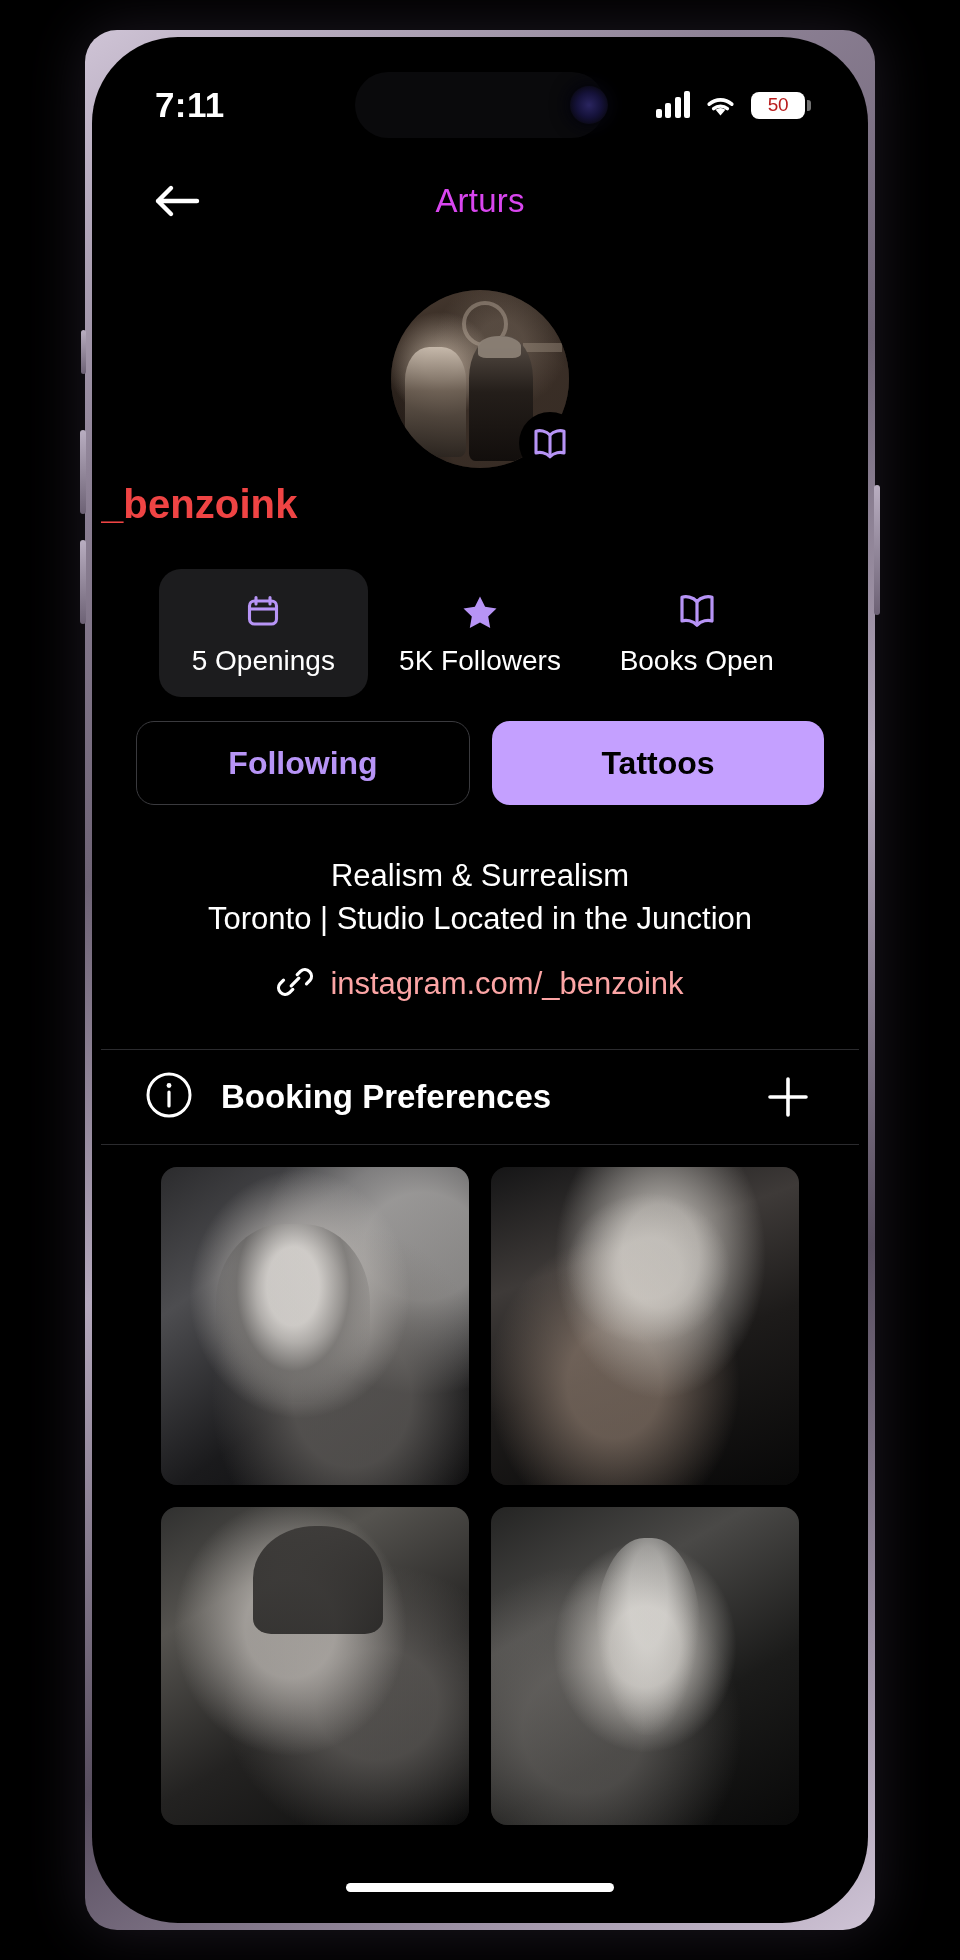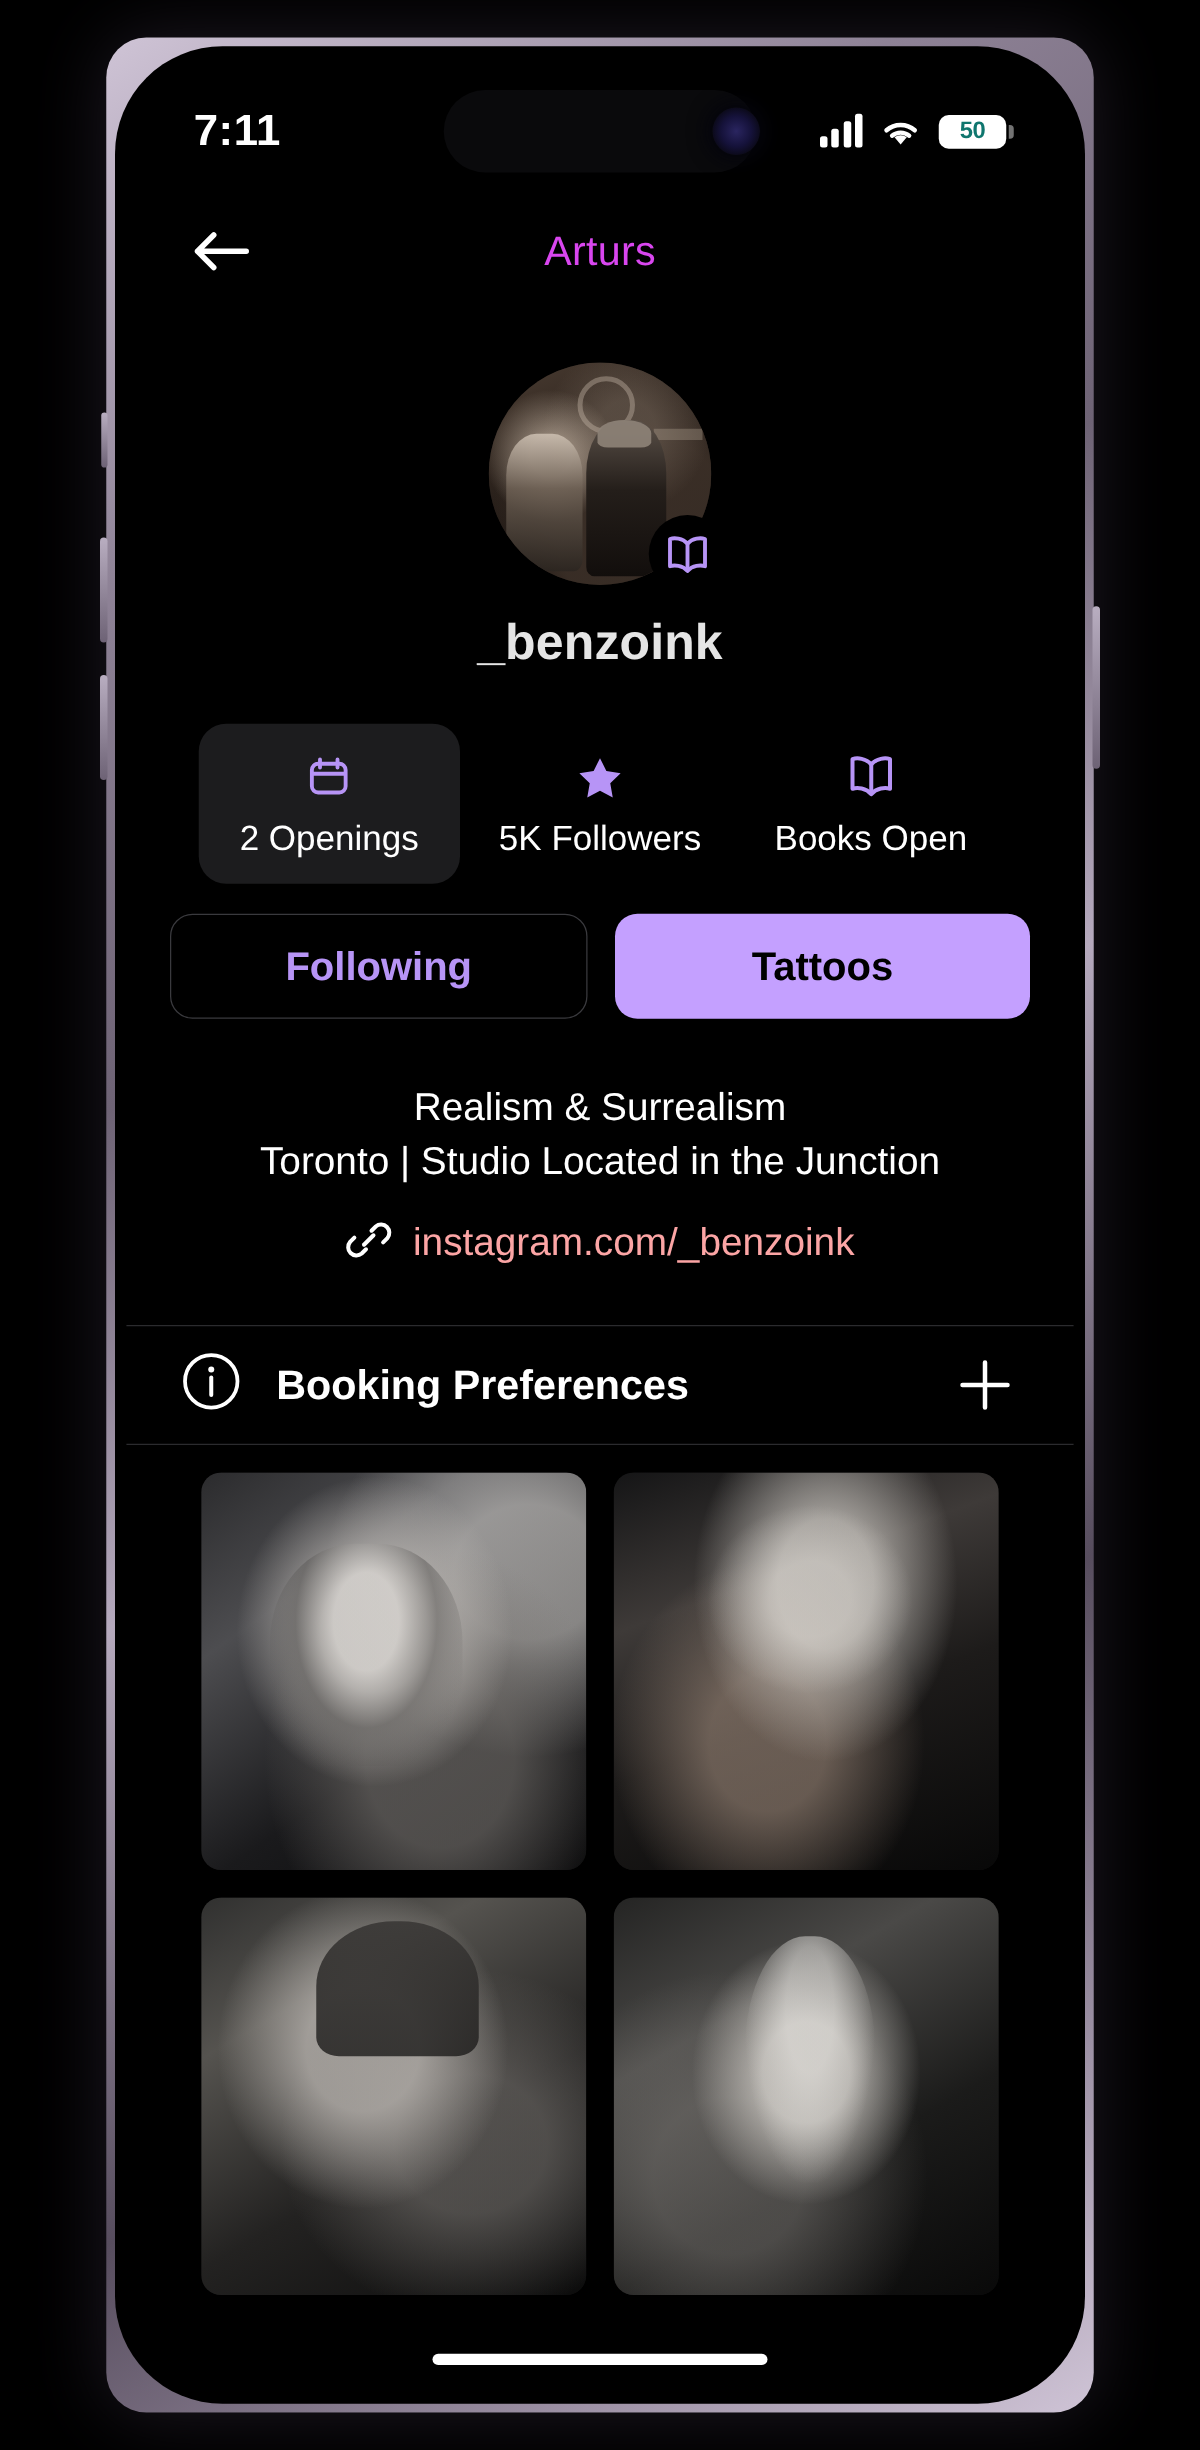--- a/index.html
+++ b/index.html
@@ -77,21 +77,21 @@
   .battery {
     width:54px; height:27px; border-radius:8px;
     background:#fff; position:relative;
     display:flex; align-items:center; justify-content:center;
   }
   .battery::after {
     content:""; position:absolute; right:-6px; top:8px;
     width:4px; height:11px; border-radius:0 3px 3px 0;
     background:rgba(255,255,255,.45);
   }
-  .battery span { color:#0f766e; font-size:19px; font-weight:700; letter-spacing:-.3px; }
+  .battery span { color:#b91c1c; font-size:19px; font-weight:400; letter-spacing:-.3px; }
 
   
   #nav-bar {
     position:relative; height:86px;
     display:flex; align-items:center; padding:0 48px;
   }
   #back-button {
     width:56px; height:56px; display:flex; align-items:center; justify-content:center;
     cursor:pointer;
   }
@@ -146,23 +146,23 @@
     position:absolute; right:4%; top:30%; width:22%; height:5%;
     background:rgba(180,166,150,.35);
   }
   #books-badge {
     position:absolute; right:-12px; bottom:-6px;
     width:62px; height:62px; border-radius:50%;
     background:#000; display:flex; align-items:center; justify-content:center;
   }
 
   #profile-name {
-    text-align:center; color:#e5e5e5;
+    color:#ef4444;
     font-size:40px; font-weight:700; letter-spacing:.1px;
-    margin-top:24px;
+    margin-top:14px;
   }
   #profile-subtitle {
     text-align:center; color:#9b9ba3;
     font-size:30px; font-weight:400; margin-top:8px;
   }
 
   
   #stats-row {
     display:flex; align-items:stretch; justify-content:space-between;
     margin:42px 58px 0; gap:8px;
@@ -352,21 +352,21 @@
 
         <div id="stats-row">
           <div class="stat active">
             <span class="stat-icon">
               <svg width="40" height="40" viewBox="0 0 40 40">
                 <rect x="6.5" y="10" width="27" height="23" rx="5" stroke="#b794f6" stroke-width="3.1" fill="none"></rect>
                 <path d="M13 6.5 V13 M27 6.5 V13" stroke="#b794f6" stroke-width="3.1" stroke-linecap="round"></path>
                 <path d="M6.5 18 H33.5" stroke="#b794f6" stroke-width="3.1"></path>
               </svg>
             </span>
-            <span class="stat-label">2 Openings</span>
+            <span class="stat-label">5 Openings</span>
           </div>
 
           <div class="stat">
             <span class="stat-icon">
               <svg width="40" height="40" viewBox="0 0 40 40">
                 <path d="M20 5.5 L25.1 15.8 L36.5 17.5 L28.2 25.5 L30.2 36.9
                          L20 31.5 L9.8 36.9 L11.8 25.5 L3.5 17.5 L14.9 15.8 Z" fill="#b794f6"></path>
               </svg>
             </span>
             <span class="stat-label">5K Followers</span>

